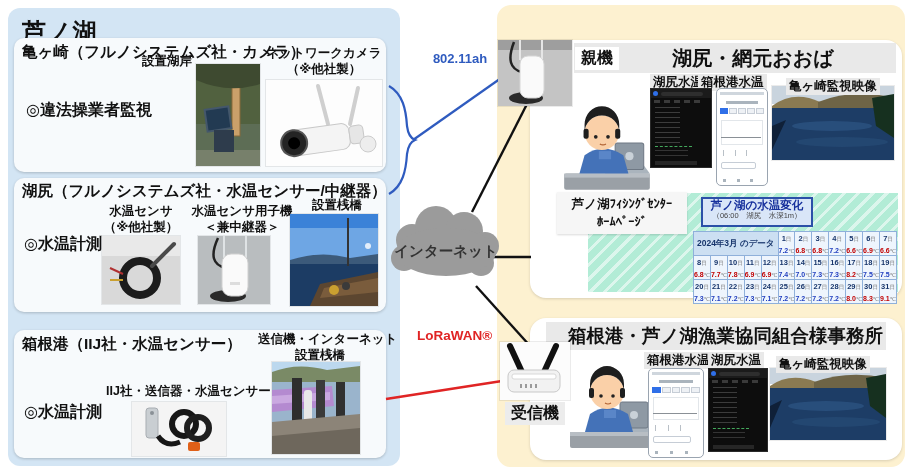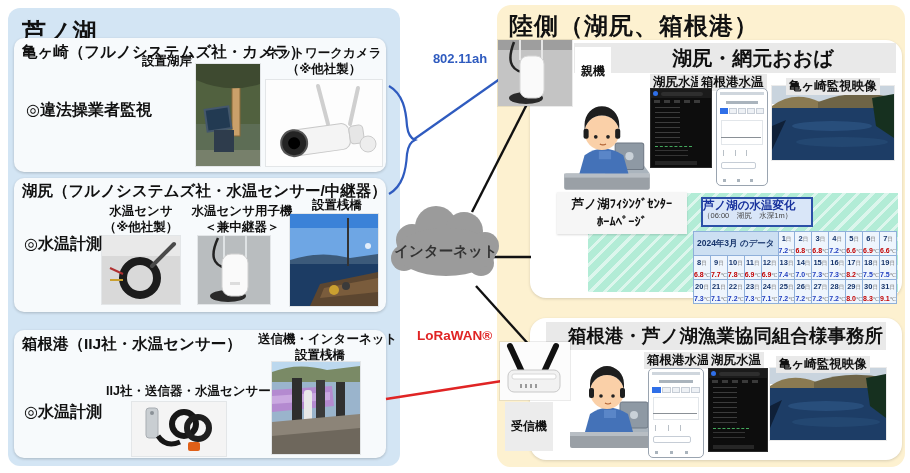--- a/index.html
+++ b/index.html
@@ -25,30 +25,30 @@
                 color:#2f5bbf; font-size:13px; font-weight:bold; line-height:1.25; z-index:6; }
   #lora-label { position:absolute; left:417px; top:328px; color:#e02424; font-size:13.5px; font-weight:bold; z-index:6; }
   #links-svg { position:absolute; left:0; top:0; width:910px; height:473px; z-index:4; pointer-events:none; }
   #cloud-text { font-size:14.5px; font-weight:bold; fill:#333; }
 
   
   .rcard { position:absolute; background:#fff; border-radius:16px; box-shadow:0 1px 3px rgba(0,0,0,.15); }
   .band { position:absolute; background:#e9e9e9;padding-left:19px; }
   .rheading { font-weight:bold; white-space:nowrap; }
   .screen-label { position:absolute; font-size:12.5px; font-weight:bold; background:#e9e9e9; padding:0 3px; white-space:nowrap; z-index:3; }
-  .device-label { position:absolute; font-size:12px; font-weight:bold; padding:16px 6px; white-space:nowrap; z-index:6; }
+  .device-label { position:absolute; font-size:16px; font-weight:bold; padding:1px 6px; white-space:nowrap; z-index:6; }
 
   
   #mint-box { position:absolute; left:58px; top:153px; width:310px; height:99px;
               background-color:#b2ecd6;
               background-image:repeating-linear-gradient(135deg, rgba(255,255,255,.55) 0 3px, transparent 3px 10px); }
   #hp-label { position:absolute; left:27px; top:152px; width:130px; background:#f6f6f6; text-align:center;
               font-size:12.5px; font-weight:bold; line-height:1.45; padding:3px 2px; box-shadow:0 1px 2px rgba(0,0,0,.15); }
   #temp-header { position:absolute; left:171px; top:157px; width:112px; height:30px; background:#d9e6f8;
-                 border:2px solid #2b50a8; }
+                 border:2px solid #2b50a8; text-align:center; }
   #temp-title { font-size:11.5px; font-weight:bold; color:#16309c; line-height:13px; }
   #temp-subtitle { font-size:7.5px; color:#444; line-height:8px; }
   #temp-table { position:absolute; left:163px; top:191px; width:204px; border-collapse:collapse; table-layout:fixed;
                 background:#eef5fd; font-family:"Liberation Sans","DejaVu Sans",sans-serif; }
   #temp-table td { border:1px solid #8fb0da; text-align:center; vertical-align:middle; padding:0; height:19px;
                    white-space:nowrap; overflow:hidden; }
   #temp-table td.period-cell { background:#ccdff2; font-size:8.5px; font-weight:bold; color:#17356b;margin-left:29px; }
   #temp-table .d  { font-size:7.5px; font-weight:bold; color:#17356b; }
   #temp-table .ds { font-size:5.5px; color:#777; }
   #temp-table .t  { font-size:7px; font-weight:bold; }
@@ -235,21 +235,20 @@
       <circle cx="464" cy="231" r="19" fill="#9b9b9b"></circle>
       <circle cx="485" cy="246" r="14" fill="#9b9b9b"></circle>
       <circle cx="404" cy="258" r="13" fill="#9b9b9b"></circle>
       <circle cx="481" cy="263" r="13" fill="#9b9b9b"></circle>
       <ellipse cx="446" cy="252" rx="50" ry="24" fill="#9b9b9b"></ellipse>
       <text id="cloud-text" x="446" y="256" text-anchor="middle">インターネット</text>
     </g>
   </svg>
 
   <div id="shore-panel" class="panel">
-    <div class="panel-title" style="left:12px; top:5px;">陸側（湖尻、箱根港）</div>
 
     <div class="photo" style="left:1px; top:35px; width:74px; height:66px; z-index:5;">
       <svg viewBox="0 0 74 66" preserveAspectRatio="none">
         <rect width="74" height="66" fill="#c4c4c4"></rect>
         <rect width="74" height="10" fill="#9e9e9e"></rect>
         <line x1="22" y1="0" x2="22" y2="20" stroke="#e6e6e6" stroke-width="2"></line>
         <line x1="44" y1="0" x2="44" y2="20" stroke="#e6e6e6" stroke-width="2"></line>
         <path d="M16,2 q-10,26 8,30" fill="none" stroke="#222" stroke-width="2.5"></path>
         <ellipse cx="28" cy="58" rx="17" ry="6" fill="#2a2a2a"></ellipse>
         <rect x="22" y="16" width="24" height="42" rx="8" fill="#fafafa" stroke="#d6d6d6"></rect>

